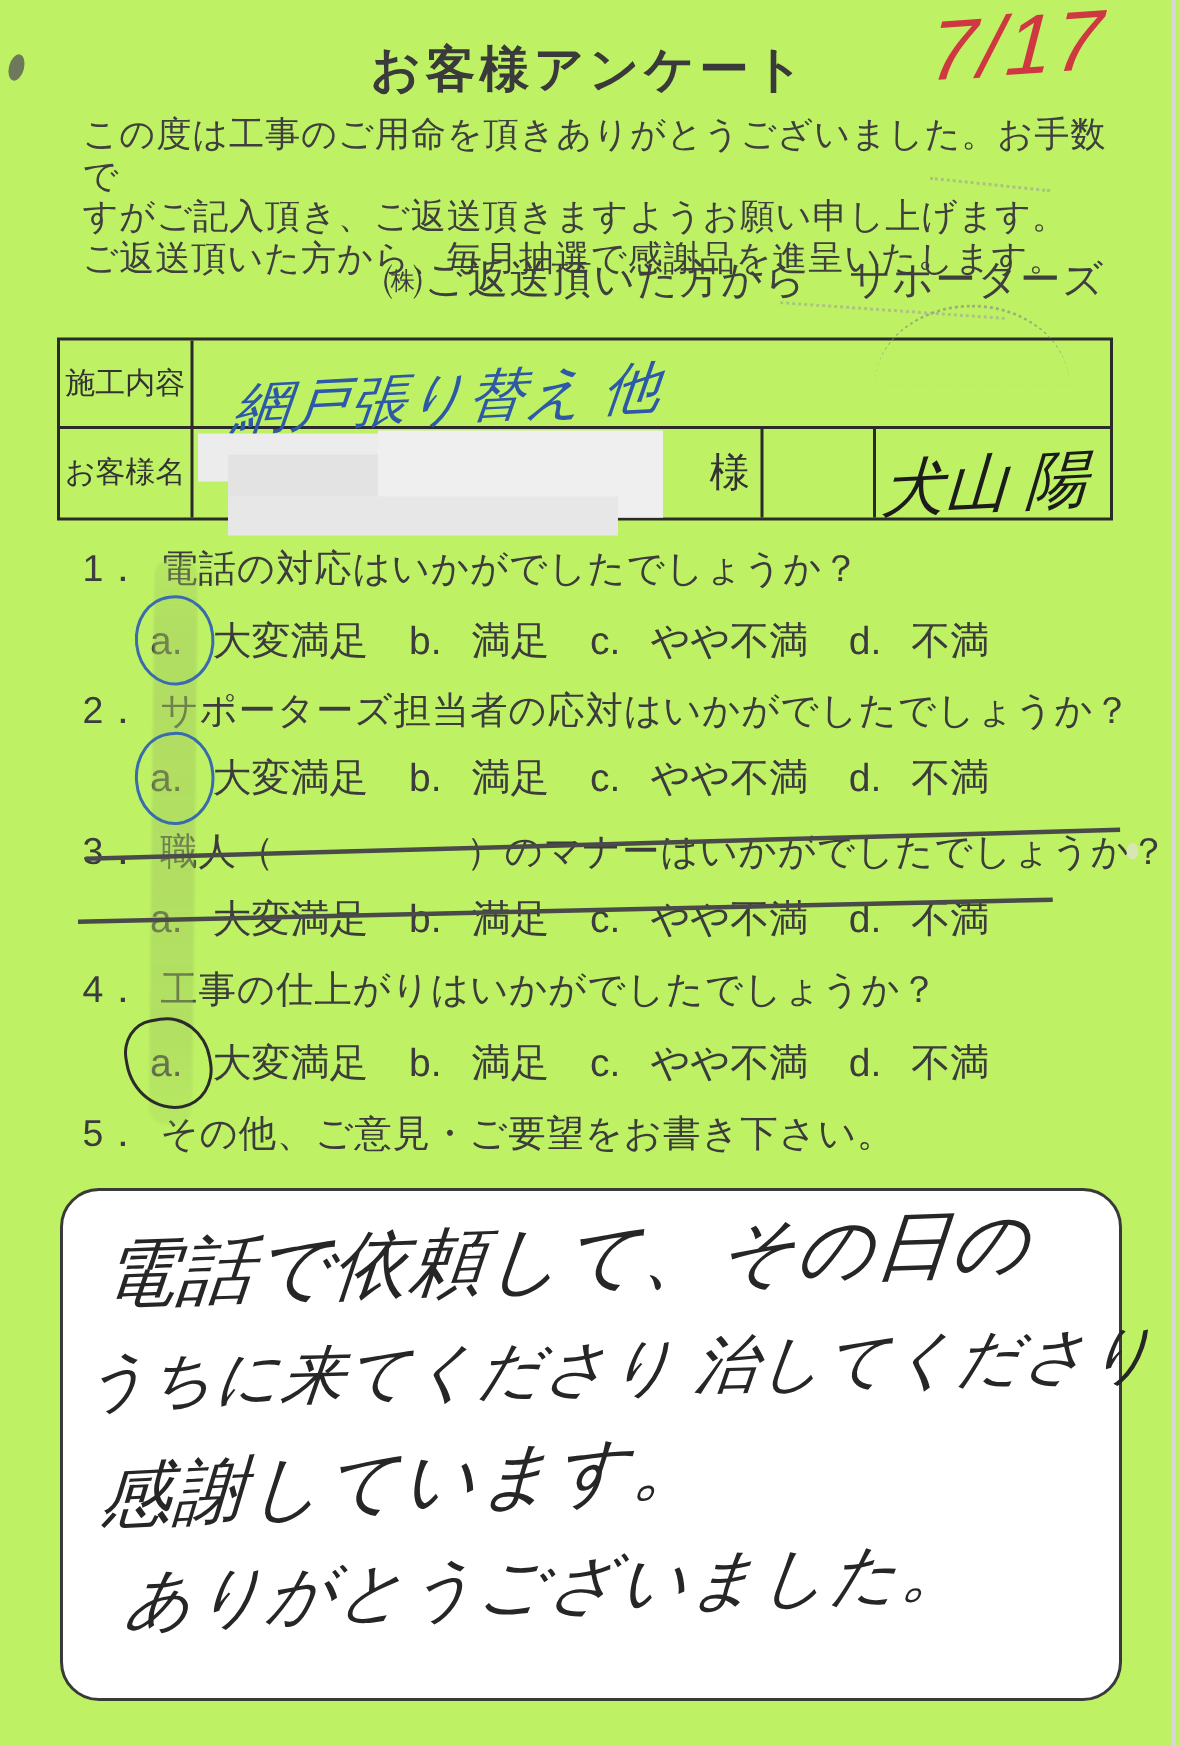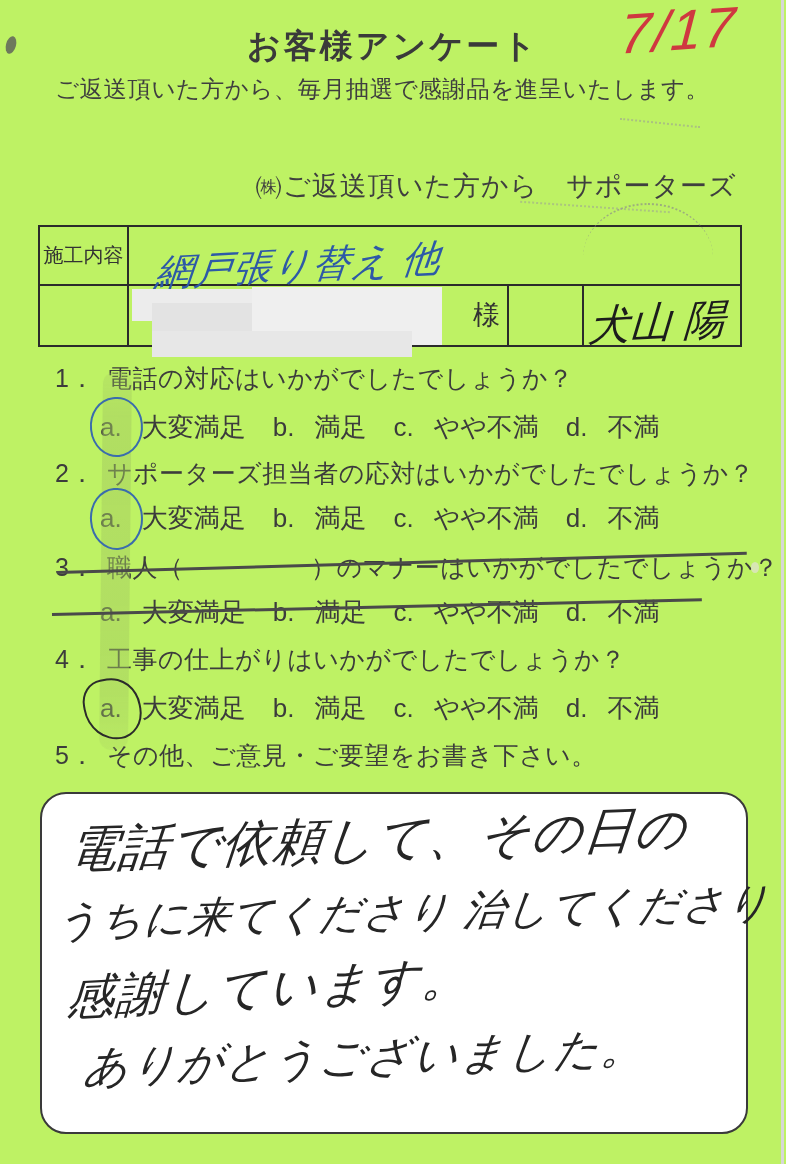--- a/index.html
+++ b/index.html
@@ -94,30 +94,33 @@
   .green-dot{position:absolute;left:751px;top:562px;width:8px;height:11px;background:#d8e6b4;border-radius:50%;}
 </style>
 </head>
 <body>
 
 <div class="page">
 
   <div class="title">お客様アンケート</div>
   <div class="hand-date">7/17</div>
   <div class="intro">
+    <div>この度は工事のご用命を頂きありがとうございました。お手数で</div>
+    <div>すがご記入頂き、ご返送頂きますようお願い申し上げます。</div>
     <div>ご返送頂いた方から、毎月抽選で感謝品を進呈いたします。</div>
   </div>
   <div class="company">㈱ご返送頂いた方から　サポーターズ</div>
 
   <div class="info-table">
     <div class="it-hdiv"></div>
     <div class="it-v1"></div>
     <div class="it-v2"></div>
     <div class="it-v3"></div>
     <div class="it-label lbl-construction">施工内容</div>
+    <div class="it-label lbl-customer">お客様名</div>
     <div class="customer-suffix">様</div>
     <div class="hand-construction">網戸張り替え 他</div>
     <div class="redact r1"></div>
     <div class="redact r2"></div>
     <div class="redact r3"></div>
     <div class="redact r4"></div>
     <div class="hand-staff">犬山 陽</div>
   </div>
 
   <div class="hl-green"></div>

